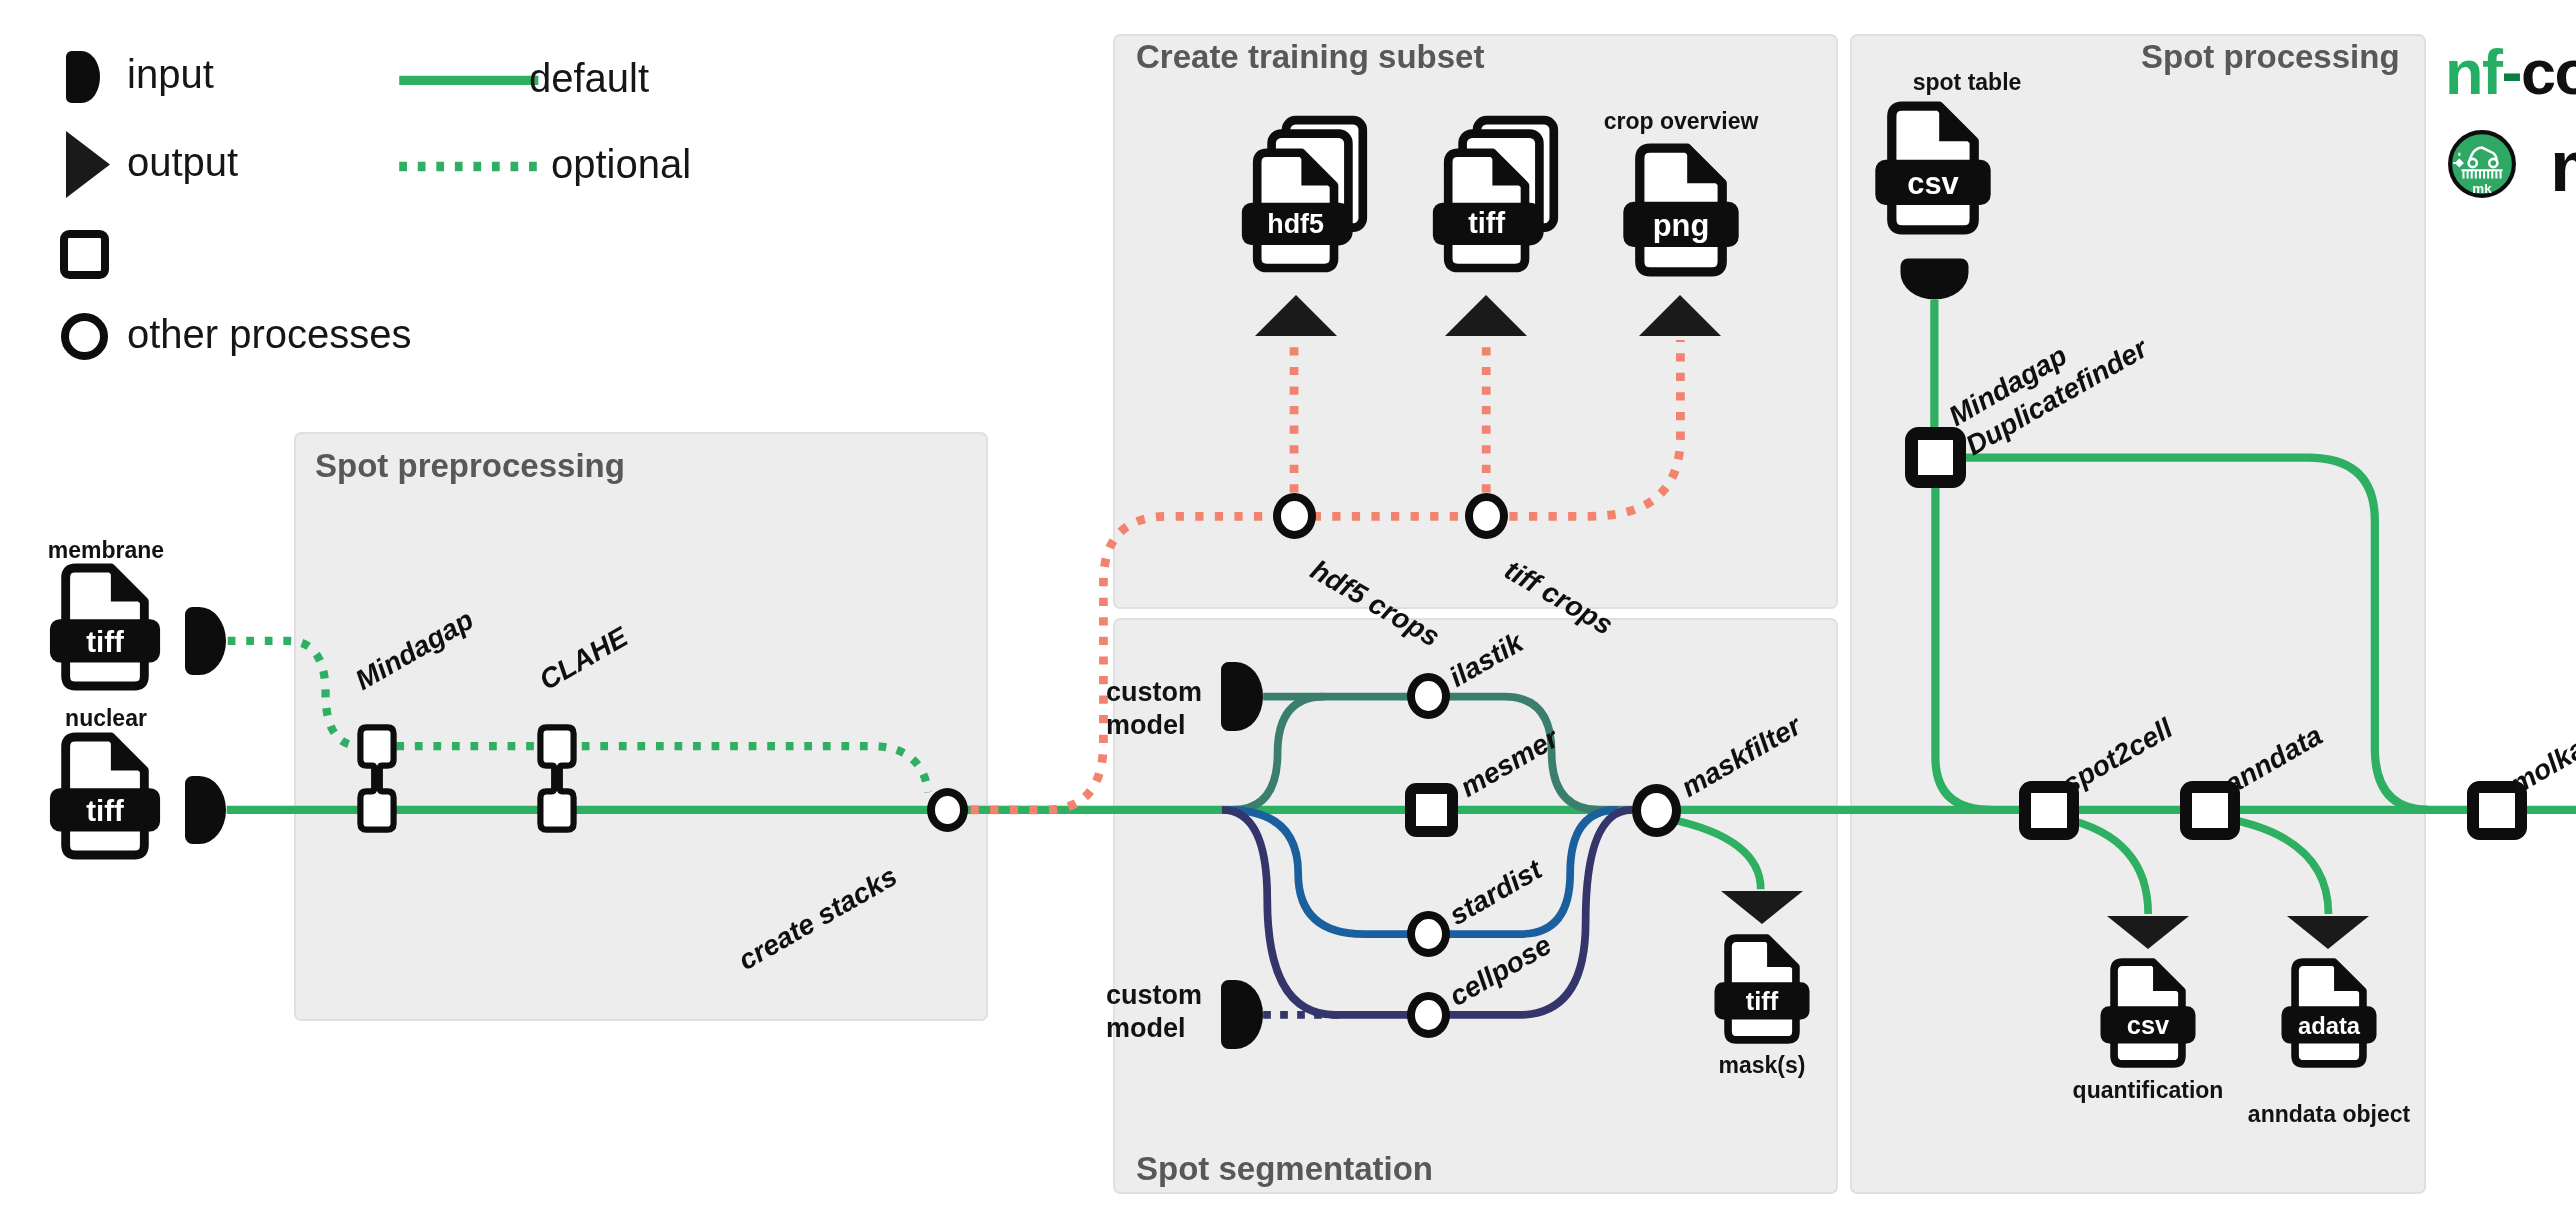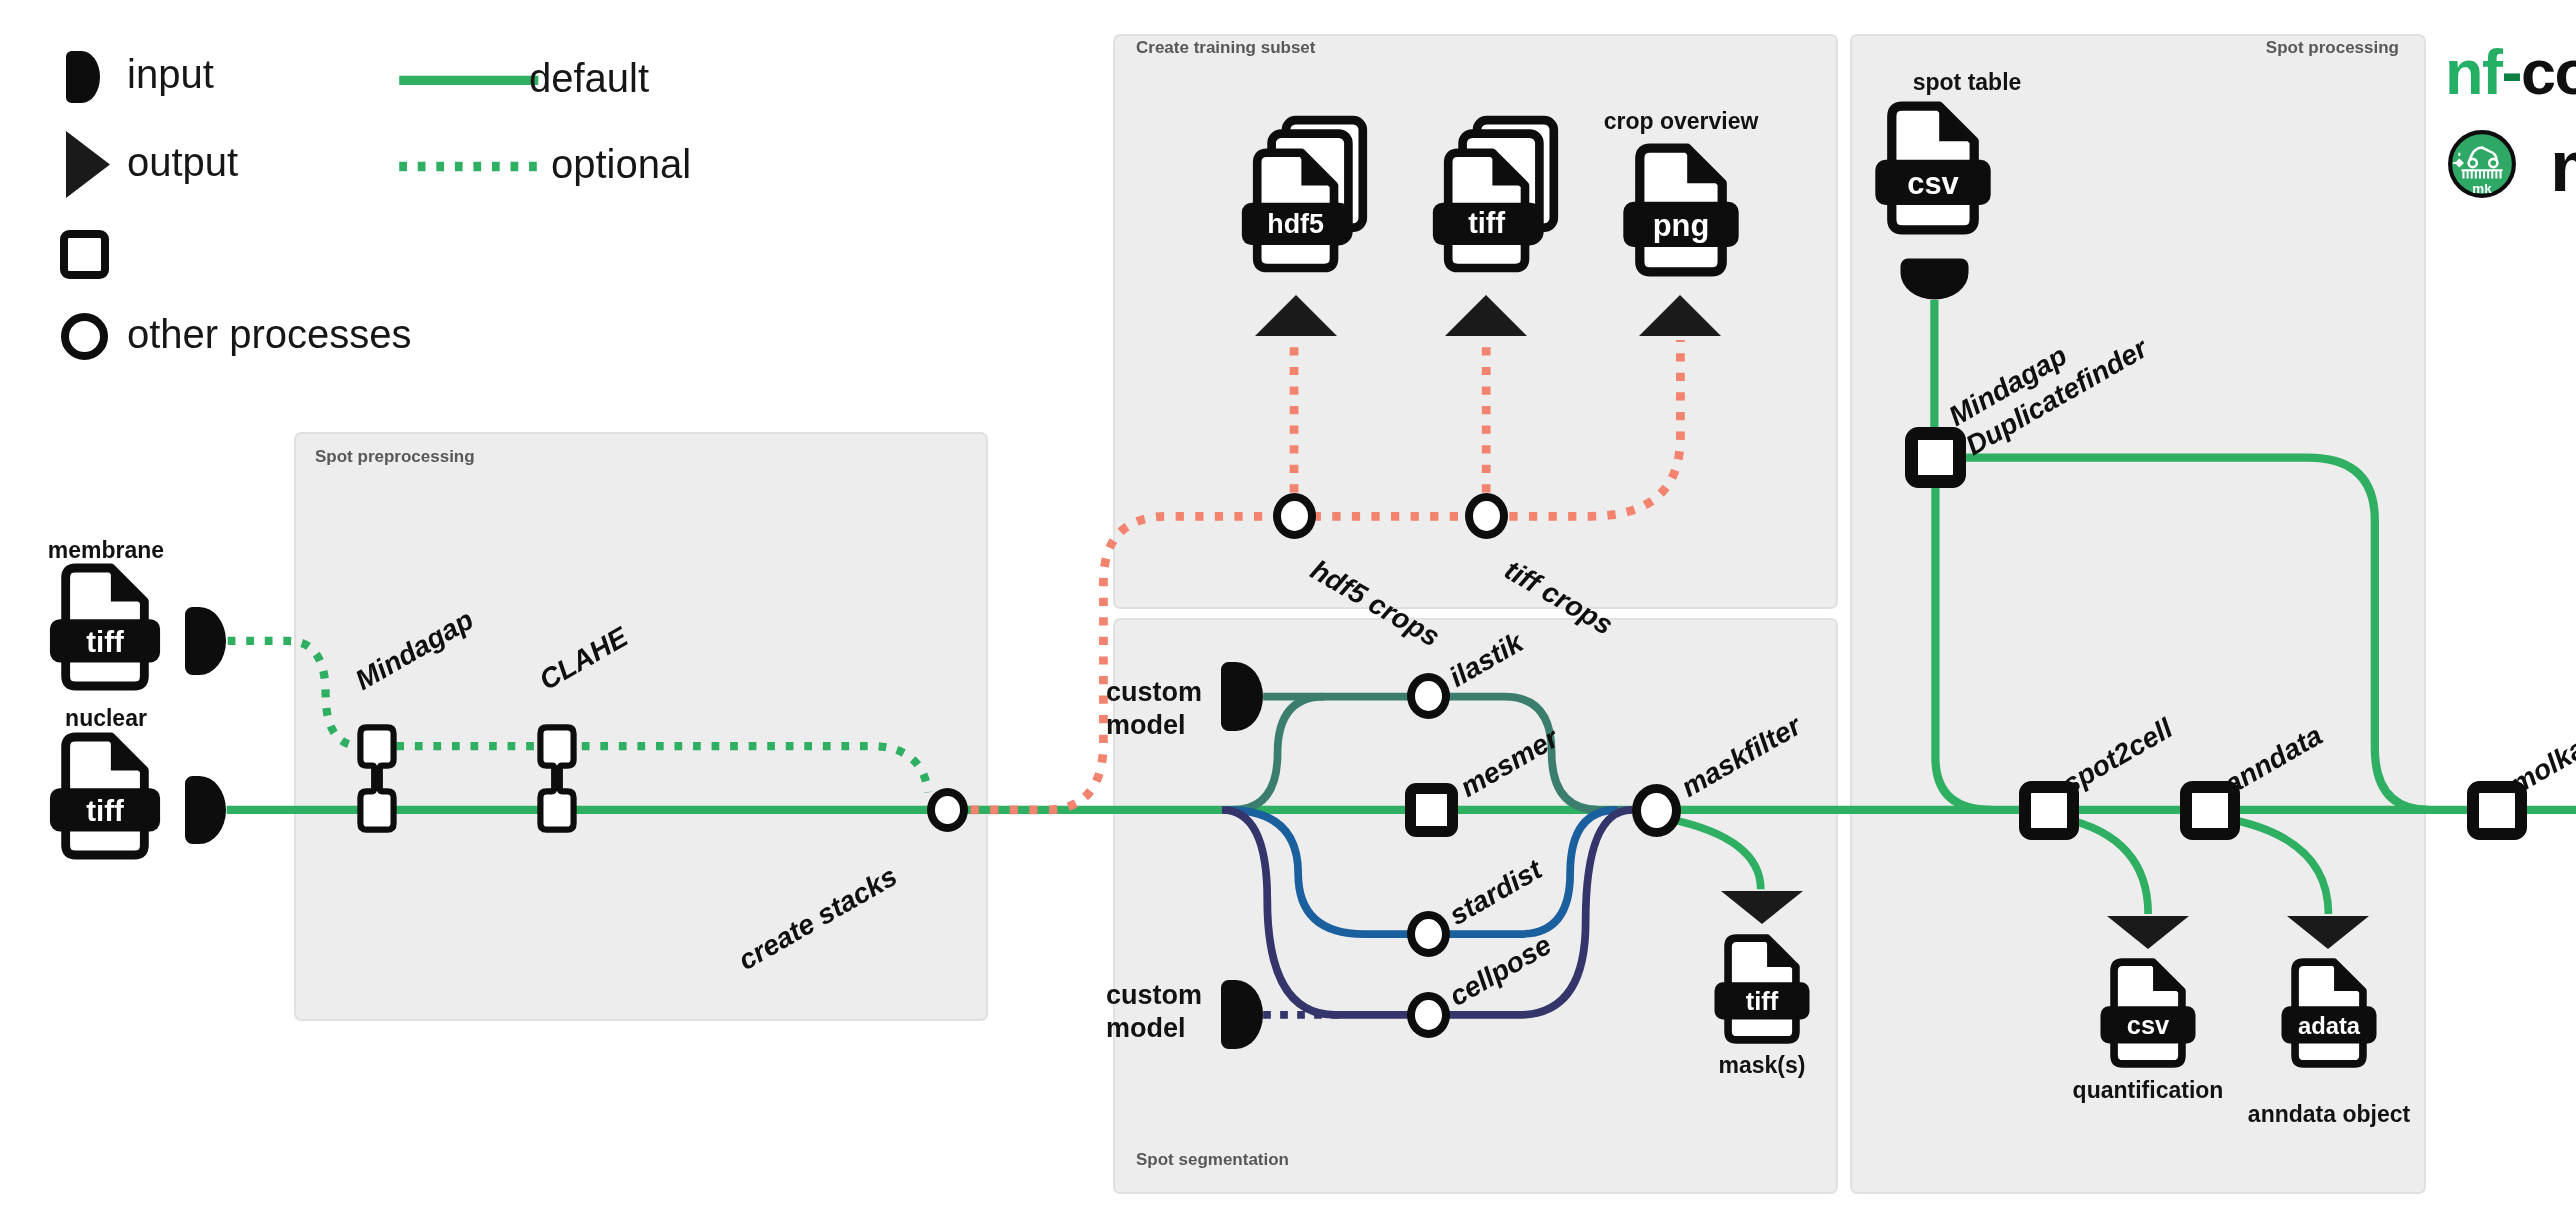--- a/index.html
+++ b/index.html
@@ -1,19 +1,19 @@
 <!DOCTYPE html>
 <html style="font-size:8.2px"><head>
 <meta charset="utf-8">
 <style>
   html,body{margin:0;padding:0;background:#ffffff;}
   #stage{position:relative;width:2891px;height:1218px;background:#ffffff;overflow:hidden;
          font-family:"Liberation Sans",sans-serif;}
   .box{position:absolute;background:#ededee;border:2.1px solid #e0e0e0;border-radius:7.2px;}
-  .boxlabel{position:absolute;font-size:17px;font-weight:bold;color:#57585a;white-space:nowrap;}
+  .boxlabel{position:absolute;font-size:33px;font-weight:bold;color:#57585a;white-space:nowrap;}
   .lbl{position:absolute;font-size:23px;font-weight:bold;color:#121212;white-space:nowrap;}
   .center{transform:translateX(-50%);text-align:center;}
   .rot{position:absolute;font-size:28px;font-weight:bold;font-style:italic;color:#0f0f0f;
        white-space:nowrap;transform-origin:0 50%;transform:rotate(-30deg);}
   .rotp{transform:rotate(30deg);}
   .legendtext{position:absolute;font-size:40px;font-weight:500;color:#161616;white-space:nowrap;line-height:1;}
   .node-circle{position:absolute;background:#ffffff;border:8.8px solid #0d0d0d;border-radius:50%;box-sizing:border-box;}
   .node-square{position:absolute;background:#ffffff;border:12.4px solid #0d0d0d;border-radius:12.4px;box-sizing:border-box;}
   .dconn{position:absolute;background:#0d0d0d;border-radius:8.2px 29px 29px 8.2px / 8.2px 37px 37px 8.2px;}
   .tri{position:absolute;background:#1a1a1a;}

